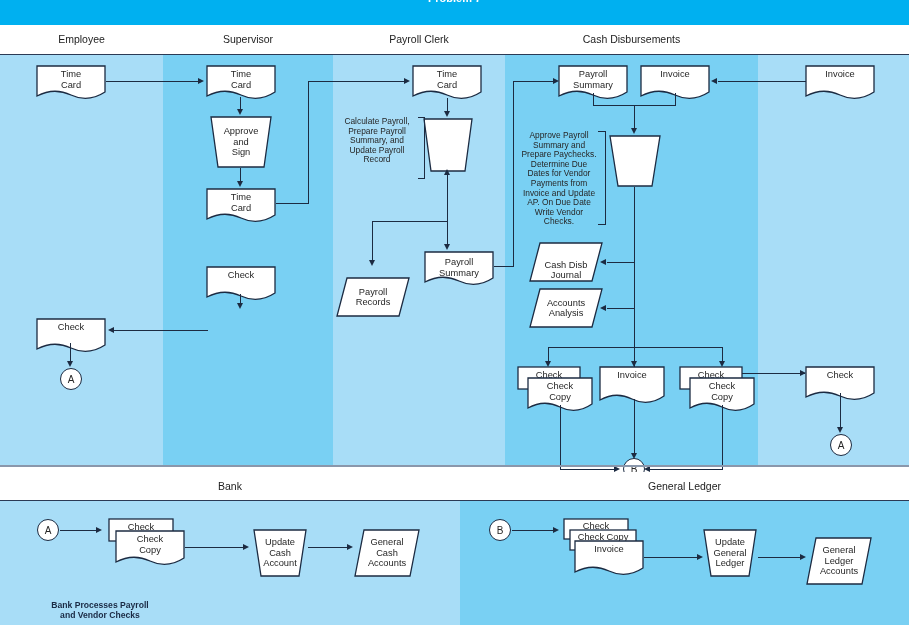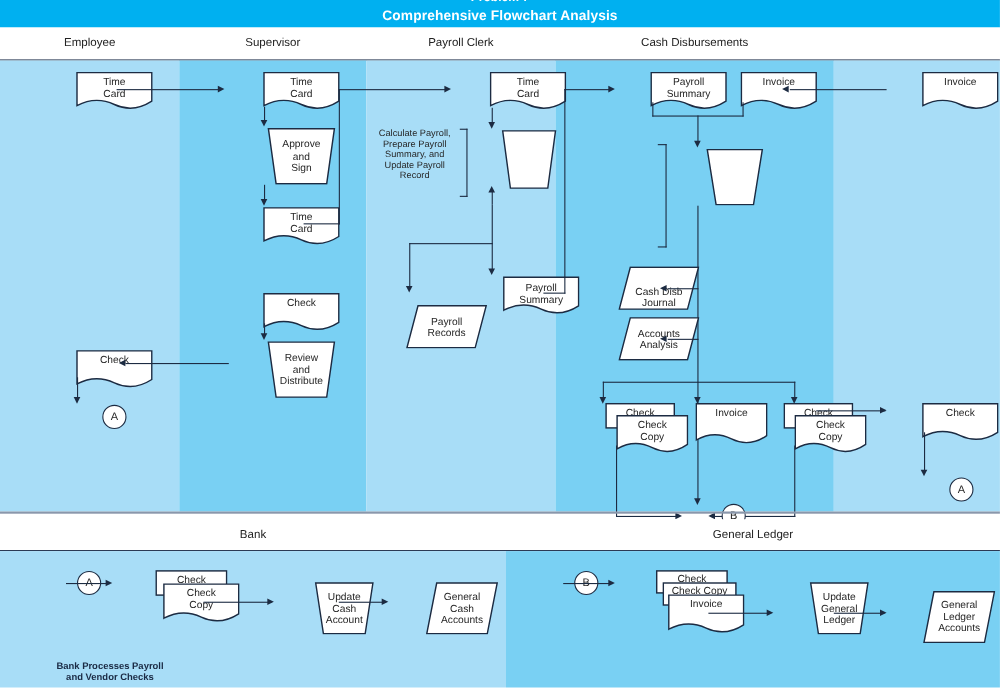--- a/index.html
+++ b/index.html
@@ -32,21 +32,21 @@
 
   
   #bottom-header{position:absolute;left:0;top:472px;width:909px;height:28px;
        background:#ffffff;border-bottom:1.5px solid #2b3a55;}
   .bcolhead{position:absolute;top:0;height:28px;line-height:28px;text-align:center;
        font-size:10.5px;color:#222;}
   #bottom-lanes{position:absolute;left:0;top:501px;width:909px;height:124px;}
   .blane{position:absolute;top:0;height:124px;}
 
   
-  .shape{position:absolute;box-sizing:border-box;margin-left:33px;}
+  .shape{position:absolute;box-sizing:border-box;}
 
   
   .doc svg{display:block;}
   .doc .lbl{position:absolute;left:0;top:4px;width:100%;text-align:center;
        font-size:9.3px;line-height:10.5px;color:#262626;pointer-events:none;}
   .doc .lbl.mid{top:50%;transform:translateY(-58%);}
 
   
   .trap svg{display:block;}
   .trap .lbl{position:absolute;left:0;top:0;width:100%;height:100%;
@@ -86,21 +86,20 @@
   .arr-d{border-left:3.6px solid transparent;border-right:3.6px solid transparent;
          border-top:6.5px solid #1c2b42;}
   .arr-u{border-left:3.6px solid transparent;border-right:3.6px solid transparent;
          border-bottom:6.5px solid #1c2b42;}
 </style>
 </head>
 <body>
 
 <div id="title-banner">
   <div id="title-pretitle">Problem 7</div>
-  <div id="title-main">Comprehensive Flowchart Analysis</div>
 </div>
 
 <div id="col-header">
   <div class="colhead" style="left:163px;width:170px;">Supervisor</div>
   <div class="colhead" style="left:0px;width:163px;">Employee</div>
   <div class="colhead" style="left:333px;width:172px;">Payroll Clerk</div>
   <div class="colhead" style="left:505px;width:253px;">Cash Disbursements</div>
 </div>
 
 <div id="lanes">
@@ -175,28 +174,20 @@
 
   <div class="shape doc" style="left:206px;top:211px;width:70px;height:36px;">
     <svg width="70" height="36" viewBox="0 0 70 36">
         <path d="M1 1 H69 V27 Q52 38 35 30 Q18 22 1 31 Z" fill="#ffffff" stroke="#1c2b42" stroke-width="1.3"></path>
       </svg>
     <div class="lbl">Check</div>
   </div>
   <div class="ln lnv" style="left:240px;top:239px;height:11px;"></div>
   <div class="arr arr-d" style="left:237px;top:248px;"></div>
 
-  <div class="shape trap" style="left:208px;top:255px;width:66px;height:52px;">
-    <svg width="66" height="52" viewBox="0 0 66 52">
-        <path d="M3 1 H63 L56 51 H10 Z" fill="#ffffff" stroke="#1c2b42" stroke-width="1.3"></path>
-      </svg>
-    <div class="lbl">
-      <div><span>Review and</span><br><span>Distribute</span></div>
-    </div>
-  </div>
 
   <div class="shape doc" style="left:412px;top:10px;width:70px;height:36px;">
     <svg width="70" height="36" viewBox="0 0 70 36">
         <path d="M1 1 H69 V27 Q52 38 35 30 Q18 22 1 31 Z" fill="#ffffff" stroke="#1c2b42" stroke-width="1.3"></path>
       </svg>
     <div class="lbl">
       <span>Time</span><br><span>Card</span>
     </div>
   </div>
   <div class="ln lnv" style="left:447px;top:43px;height:15px;"></div>
@@ -268,20 +259,23 @@
   <div class="ln lnh" style="left:593px;top:50px;width:83px;"></div>
   <div class="ln lnv" style="left:634px;top:50px;height:25px;"></div>
   <div class="arr arr-d" style="left:630.8px;top:73px;"></div>
 
   <div class="shape trap" style="left:608px;top:80px;width:54px;height:52px;">
     <svg width="54" height="52" viewBox="0 0 54 52">
         <path d="M2 1 H52 L44 51 H10 Z" fill="#ffffff" stroke="#1c2b42" stroke-width="1.3"></path>
       </svg>
   </div>
 
+  <div class="note" style="left:521px;top:76px;width:76px;">
+    <span>Approve Payroll Summary and Prepare Paychecks. Determine Due Dates for Vendor Payments from Invoice and Update AP. On Due Date Write Vendor Checks.</span>
+  </div>
   <div class="brk" style="left:598px;top:76px;width:7px;height:92px;position:absolute;border:1.1px solid #1c2b42;border-left:none;"></div>
 
   <div class="ln lnv" style="left:634px;top:132px;height:180px;"></div>
 
   <div class="shape para" style="left:529px;top:187px;width:74px;height:56px;">
     <svg width="74" height="40" viewBox="0 0 74 40">
         <path d="M11 1 H73 L63 39 H1 Z" fill="#ffffff" stroke="#1c2b42" stroke-width="1.3"></path>
       </svg>
     <div class="lbl">
       <div><span>Cash Disb</span><br><span>Journal</span></div>

